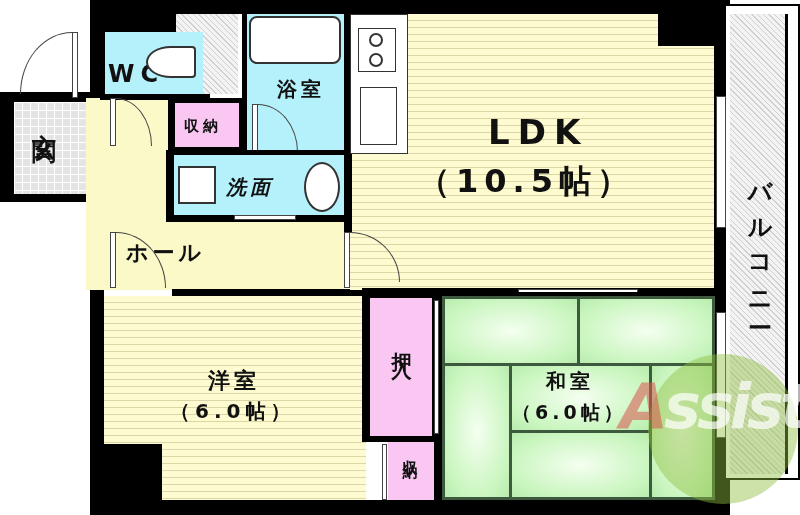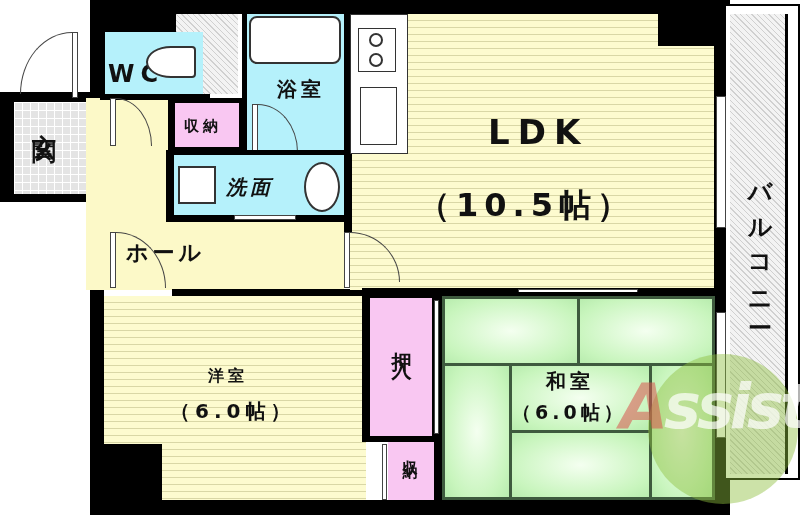--- a/index.html
+++ b/index.html
@@ -77,30 +77,30 @@
 
 <div class="abs floor-wood" style="left:350px;top:14px;width:364px;height:276px;"></div>
 <div class="abs wall" style="left:658px;top:14px;width:56px;height:32px;"></div>
 <div class="abs wall" style="left:344px;top:10px;width:8px;height:222px;"></div>
 <div class="abs fixture" style="left:350px;top:14px;width:58px;height:140px;border-width:1px;"></div>
 <div class="abs fixture" style="left:358px;top:28px;width:38px;height:44px;border-width:1px;"></div>
 <div class="abs" style="left:369px;top:33px;width:14px;height:14px;border:2px solid #333;border-radius:50%;"></div>
 <div class="abs" style="left:369px;top:53px;width:14px;height:14px;border:2px solid #333;border-radius:50%;"></div>
 <div class="abs fixture" style="left:360px;top:87px;width:37px;height:58px;border-width:1px;"></div>
 <div class="abs label" style="left:488px;top:112px;font-size:34px;letter-spacing:8px;">LDK</div>
-<div class="abs label" style="left:418px;top:160px;font-size:32px;letter-spacing:6px;margin-top:24px;">（10.5帖）</div>
+<div class="abs label" style="left:418px;top:160px;font-size:32px;letter-spacing:6px;">（10.5帖）</div>
 <div class="abs window" style="left:716px;top:96px;width:10px;height:132px;"></div>
 <div class="abs door-leaf" style="left:344px;top:232px;width:6px;height:56px;"></div>
 <div class="abs arc" style="left:350px;top:232px;width:50px;height:50px;"></div>
 <div class="abs wall" style="left:362px;top:288px;width:352px;height:8px;"></div>
 <div class="abs window" style="left:518px;top:289px;width:120px;height:5px;"></div>
 
 <div class="abs floor-wood" style="left:104px;top:296px;width:262px;height:204px;"></div>
 <div class="abs wall" style="left:104px;top:444px;width:58px;height:56px;"></div>
-<div class="abs label" style="left:208px;top:366px;font-size:16px;">洋室</div>
+<div class="abs label" style="left:208px;top:366px;font-size:22px;">洋室</div>
 <div class="abs label" style="left:170px;top:398px;font-size:20px;letter-spacing:5px;">（6.0帖）</div>
 
 <div class="abs wall" style="left:362px;top:292px;width:80px;height:150px;"></div>
 <div class="abs floor-closet" style="left:370px;top:298px;width:62px;height:138px;"></div>
 <div class="abs vlabel" style="left:389px;top:336px;font-size:20px;">押入</div>
 <div class="abs window" style="left:434px;top:300px;width:5px;height:134px;"></div>
 
 <div class="abs floor-closet" style="left:388px;top:442px;width:46px;height:58px;"></div>
 <div class="abs window" style="left:382px;top:444px;width:5px;height:56px;"></div>
 <div class="abs vlabel" style="left:400px;top:448px;font-size:15px;letter-spacing:4px;">収納</div>

